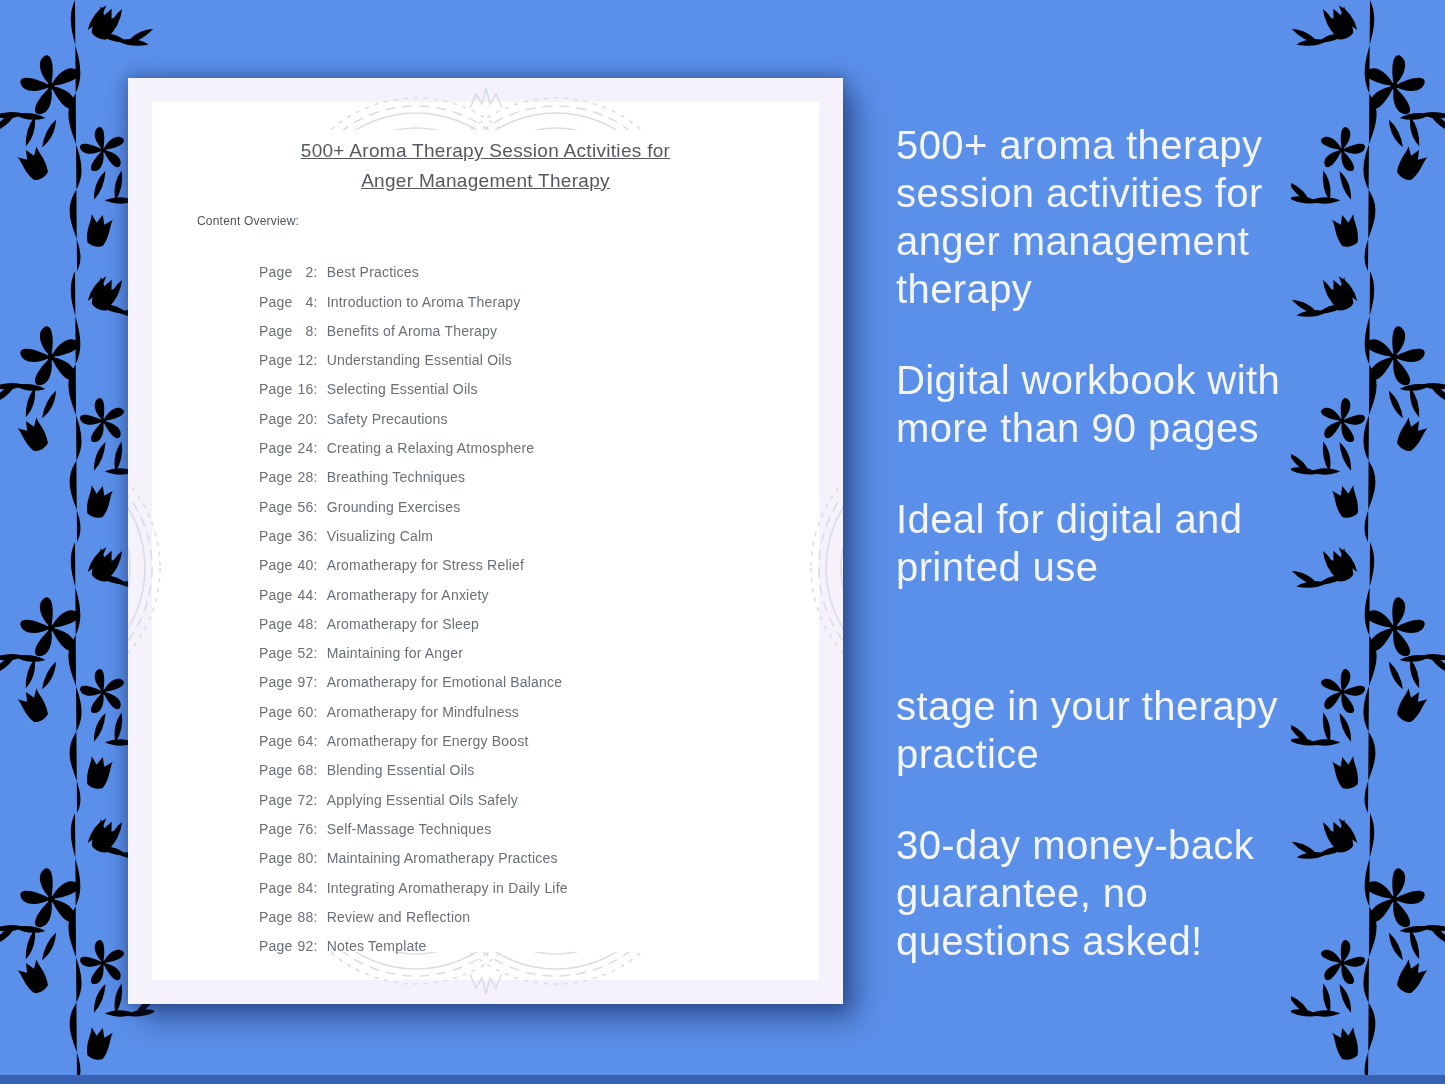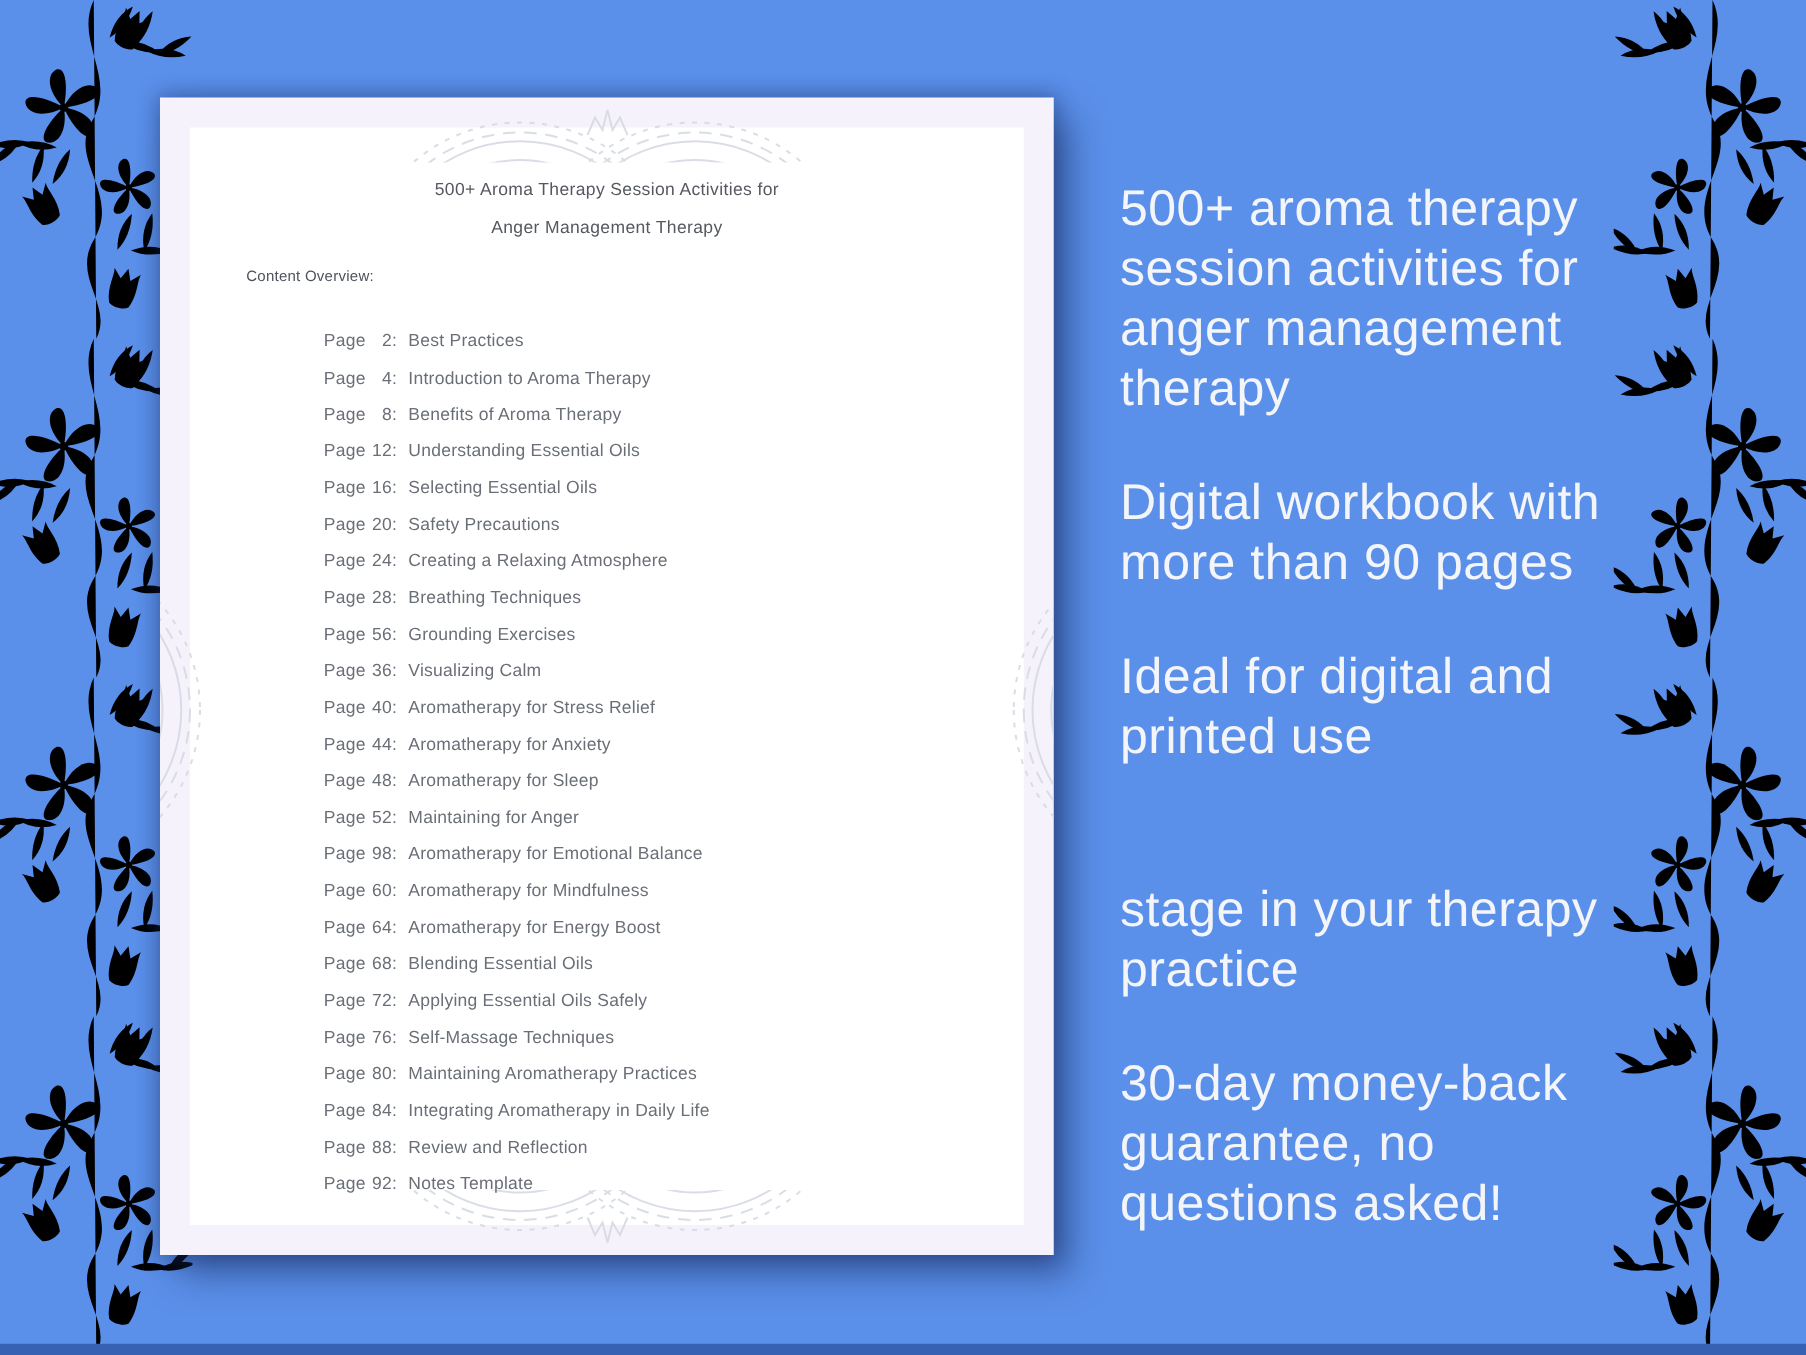--- a/index.html
+++ b/index.html
@@ -25,31 +25,31 @@
   }
   .page{position:absolute;inset:24px;background:var(--page,#ffffff);z-index:1;}
   .mandala{position:absolute;z-index:2;pointer-events:none;}
   .mandala .mstroke{stroke:var(--mandala,#d6dae4);stroke-width:1.6;fill:none;opacity:.9;}
   .mandala-top{left:50%;top:0;transform:translateX(-50%);}
   .mandala-bottom{left:50%;bottom:0;transform:translateX(-50%) scaleY(-1);}
   .mandala-left{left:0;top:280px;}
   .mandala-right{right:0;top:280px;transform:scaleX(-1);}
 
   .doc-title{position:absolute;z-index:3;left:24px;width:667px;top:58px;text-align:center;
-    font-size:14px;line-height:30px;letter-spacing:.3px;color:var(--doc-title,#55595f);}
+    font-size:19px;line-height:30px;letter-spacing:.3px;color:var(--doc-title,#55595f);text-decoration:underline;}
   .overview{position:absolute;z-index:3;left:69px;top:136px;font-size:12px;letter-spacing:.2px;
     color:var(--doc-heading,#4e535b);}
   .toc{position:absolute;z-index:3;left:93px;top:173px;font-size:14px;color:var(--doc-text,#6a6f77);}
   .toc-item{height:29.3px;display:flex;align-items:flex-end;white-space:nowrap;letter-spacing:.2px;margin-left:38px;}
   .toc-page .num{display:inline-block;min-width:17px;text-align:right;}
   .toc-title{margin-left:9px;}
 
   
   .marketing{position:absolute;left:896px;top:121px;width:460px;color:var(--marketing-text,#f3f5f9);}
-  .mk-par{font-size:40px;line-height:48px;letter-spacing:.4px;margin-bottom:43px;font-weight:400;margin-top:22px;}
+  .mk-par{font-size:40px;line-height:48px;letter-spacing:.4px;margin-bottom:43px;font-weight:400;}
 
   .bottom-strip{position:absolute;left:0;bottom:0;width:100%;height:9px;background:var(--bottom-strip,#3762b4);}
 </style>
 </head>
 <body>
 
 <div class="scene">
 
   <svg width="0" height="0" style="position:absolute" aria-hidden="true">
     <defs>
@@ -193,21 +193,21 @@
         </div>
         <div class="toc-item">
           <span class="toc-page">Page <span class="num">48</span>:</span>
           <span class="toc-title">Aromatherapy for Sleep</span>
         </div>
         <div class="toc-item">
           <span class="toc-page">Page <span class="num">52</span>:</span>
           <span class="toc-title">Maintaining for Anger</span>
         </div>
         <div class="toc-item">
-          <span class="toc-page">Page <span class="num">98</span>:</span>
+          <span class="toc-page">Page <span class="num">97</span>:</span>
           <span class="toc-title">Aromatherapy for Emotional Balance</span>
         </div>
         <div class="toc-item">
           <span class="toc-page">Page <span class="num">60</span>:</span>
           <span class="toc-title">Aromatherapy for Mindfulness</span>
         </div>
         <div class="toc-item">
           <span class="toc-page">Page <span class="num">64</span>:</span>
           <span class="toc-title">Aromatherapy for Energy Boost</span>
         </div>

